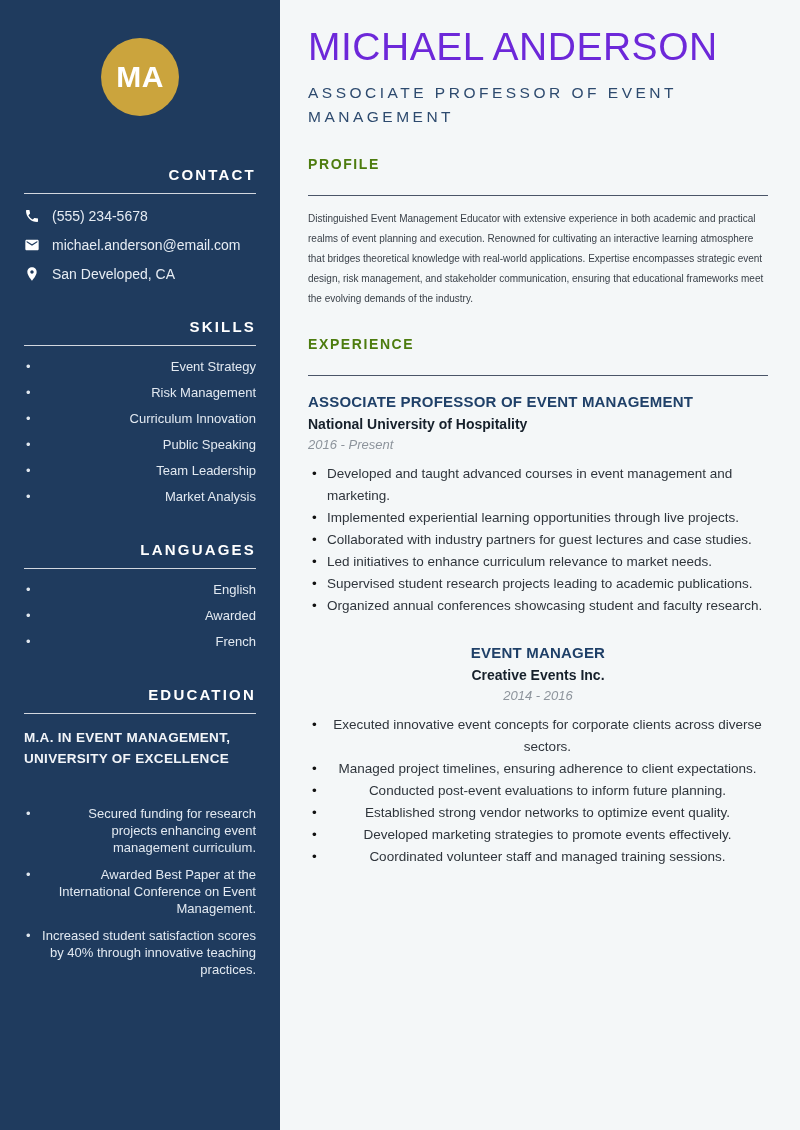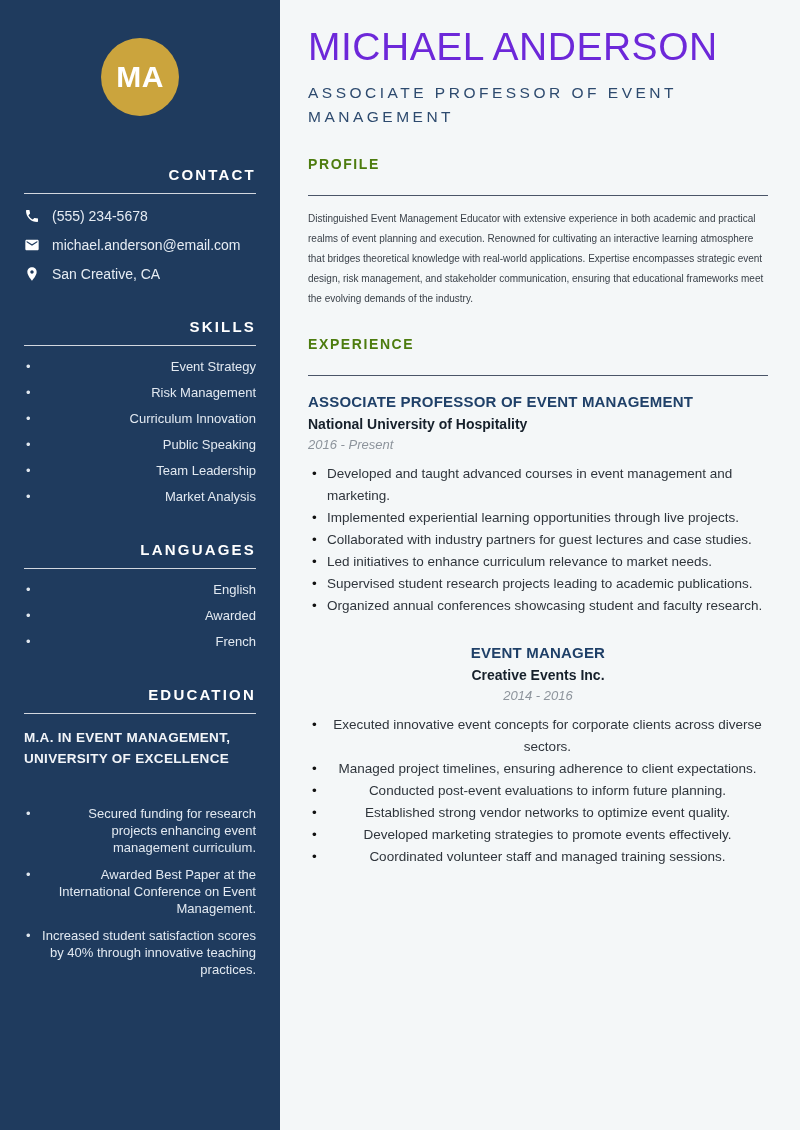--- a/index.html
+++ b/index.html
@@ -178,21 +178,21 @@
               </svg>
           </span>
           <span>michael.anderson@email.com</span>
         </li>
         <li class="contact-item">
           <span class="cicon">
             <svg viewBox="0 0 24 24">
                 <path d="M12 2C8.13 2 5 5.13 5 9c0 5.25 7 13 7 13s7-7.75 7-13c0-3.87-3.13-7-7-7zm0 9.5c-1.38 0-2.5-1.12-2.5-2.5s1.12-2.5 2.5-2.5 2.5 1.12 2.5 2.5-1.12 2.5-2.5 2.5z"></path>
               </svg>
           </span>
-          <span>San Creative, CA</span>
+          <span>San Developed, CA</span>
         </li>
       </ul>
     </section>
 
     <section class="sb-section">
       <h2 class="sb-heading">SKILLS</h2>
       <ul class="sb-list">
 
           <li>Event Strategy</li>
 

